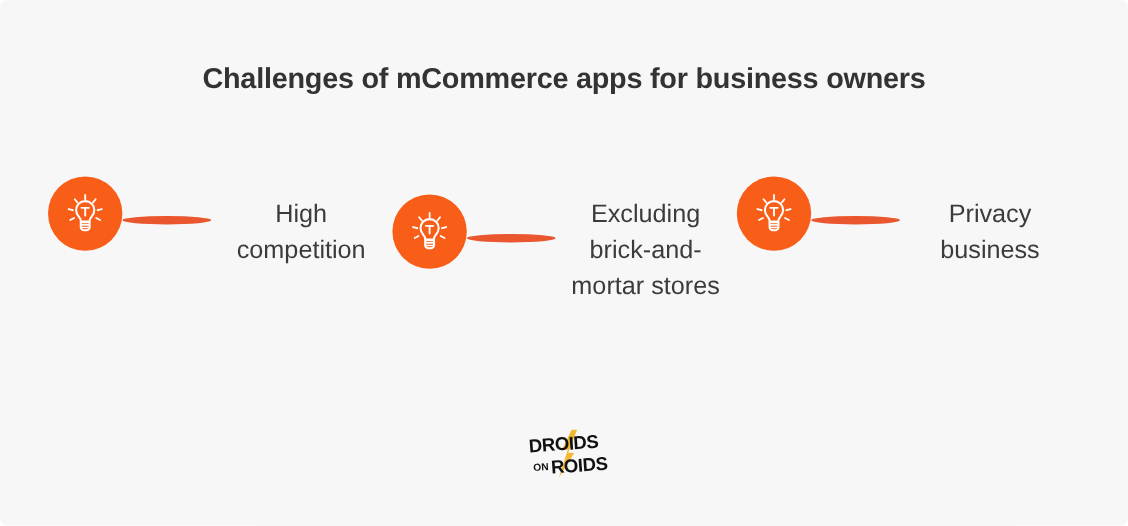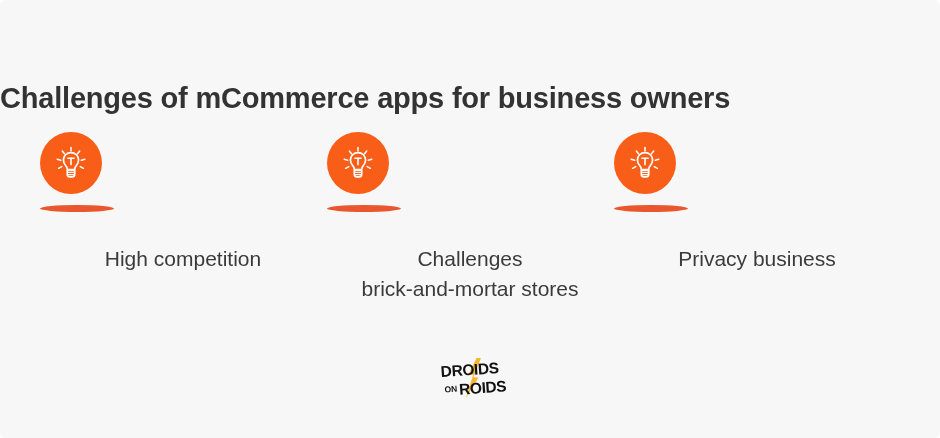--- a/index.html
+++ b/index.html
@@ -17,43 +17,44 @@
     font-family: "Liberation Sans", "DejaVu Sans", sans-serif;
     -webkit-font-smoothing: antialiased;
   }
 
   
   .title {
     position: absolute;
     top: 49px;
     left: 0;
     width: 940px;
-    font-size: 29px;
+    text-align: center;
+    font-size: 24px;
     font-weight: bold;
     color: #333333;
     letter-spacing: -0.2px;
     line-height: 34px;
-    margin-top: 32px;
   }
 
   
   .columns {
     position: absolute;
     top: 132px;
     left: 40px;
     width: 860px;
     display: flex;
     flex-direction: row;
     align-items: flex-start;
     justify-content: space-between;
   }
   .column {
     width: 286px;
     display: flex;
-    flex-direction: column;
+    flex-direction: row;
+    align-items: center;
   }
 
   
   .icon-badge {
     width: 62px;
     height: 62px;
     border-radius: 50%;
     background: #f95e18;
     display: flex;
     align-items: center;
@@ -156,21 +157,21 @@
               <line x1="13.6" y1="28.6" x2="20.4" y2="28.6"></line>
             </g>
             <g stroke="#ffffff" stroke-width="1.6" stroke-linecap="round">
               <line x1="13.9" y1="12.2" x2="20.1" y2="12.2"></line>
               <line x1="17" y1="12.2" x2="17" y2="18.6"></line>
             </g>
           </svg>
         </span>
       </div>
       <div class="icon-shadow"></div>
-      <div class="caption">Challenges
+      <div class="caption">Excluding
 brick-and-mortar stores</div>
     </div>
 
     <div class="column">
       <div class="icon-badge">
         <span>
           <svg width="34" height="34" viewBox="0 0 34 34" fill="none" xmlns="http://www.w3.org/2000/svg">
             <g stroke="#ffffff" stroke-width="1.5" stroke-linecap="round">
               <line x1="17" y1="1.4" x2="17" y2="5"></line>
               <line x1="8.3" y1="5.0" x2="10.5" y2="7.8"></line>

